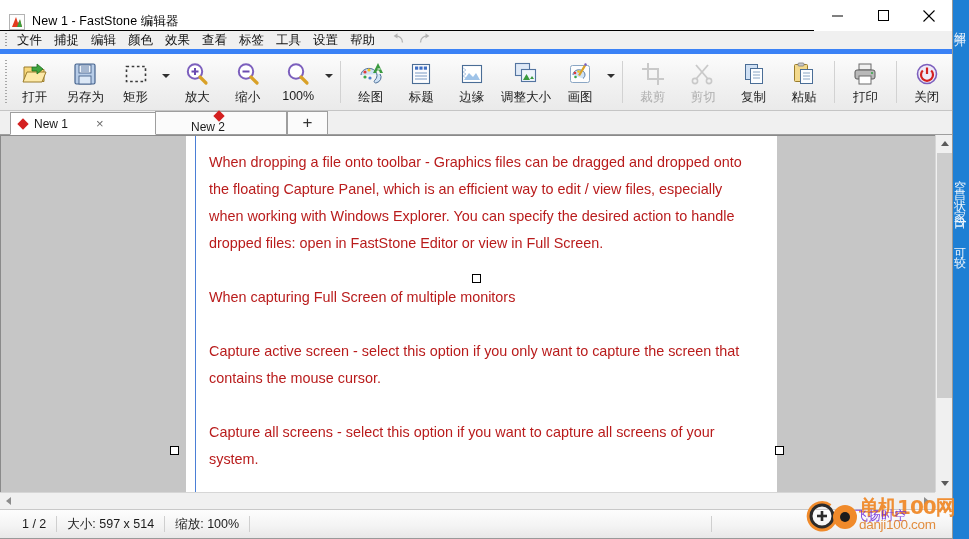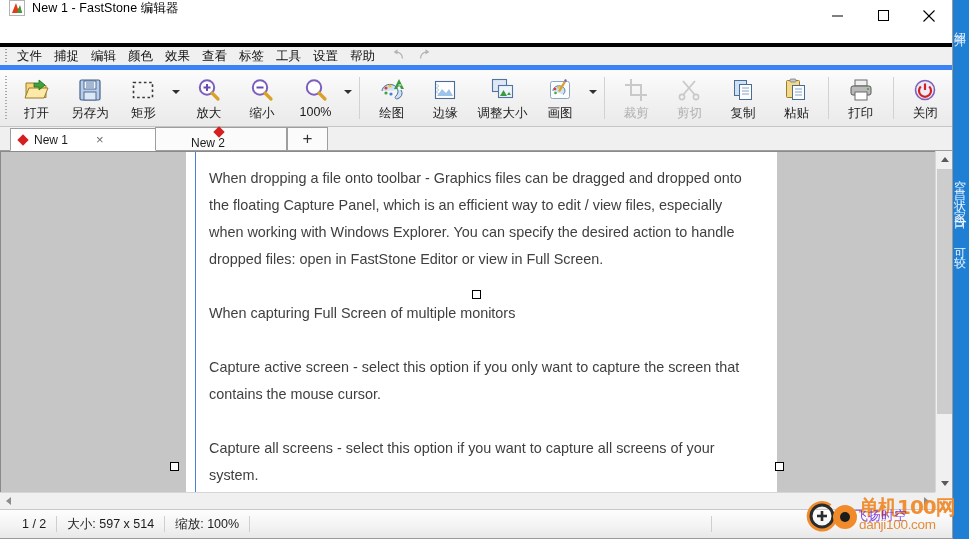--- a/index.html
+++ b/index.html
@@ -30,22 +30,22 @@
 
   
   .app-window {
     position: absolute; left: 0; top: 0; width: 953px; height: 539px;
     background: #f0f0f0; border: 1px solid #9a9a9a; border-top: none; border-left: none;
     display: flex; flex-direction: column;
   }
 
   
   .title-bar {
-    height: 47px; background: #ffffff; display: flex; align-items: flex-start;
-    border-bottom: 4px solid #000000; flex: none; position: relative;
+    height: 31px; background: #ffffff; display: flex; align-items: flex-end;
+    border-bottom: 1px solid #000000; flex: none; position: relative;
   }
   .title-icon {
     width: 16px; height: 16px; margin-left: 9px; margin-right: 7px; position: relative;
     flex: none;
   }
   .title-text {
     font-size: 12.5px; color: #000; letter-spacing: .1px;
     font-family: "Liberation Sans","DejaVu Sans",sans-serif;
   }
   .win-btns { position: absolute; right: 0; top: 0; height: 31px; display: flex; }
@@ -132,21 +132,21 @@
     background: #c6c6c6; overflow: hidden;
     border-top: 1px solid #8a8a8a; border-left: 1px solid #8a8a8a;
   }
   .page {
     position: absolute; left: 185px; top: 0px; width: 591px; height: 100%;
     background: #ffffff;
   }
   .page-left-rule { position:absolute; left: 9px; top:0; bottom:0; width:1px; background:#4b7fd6; }
   .doc-text {
     position: absolute; left: 23px; top: 13px; right: 30px;
-    font-size: 14.4px; line-height: 27px; color: #404040;
+    font-size: 14.4px; line-height: 27px; color: #b91c1c;
     font-family: "Liberation Sans","DejaVu Sans",sans-serif;
   }
   .doc-text p { margin: 0 0 27px 0; }
   .doc-text p:last-child { margin-bottom: 0; }
   .doc-clip { position:absolute; left:0; top:0; right:0; bottom:0; overflow:hidden; }
 
   .sel-handle {
     position: absolute; width: 9px; height: 9px; background: #ffffff;
     border: 1.6px solid #000; z-index: 5;
   }
@@ -362,20 +362,34 @@
             <circle cx="12" cy="10" r="1.6" fill="#f0c020"></circle>
             <circle cx="8" cy="17" r="1.6" fill="#3aa64a"></circle>
             <circle cx="13" cy="18" r="1.6" fill="#4a7fd0"></circle>
             <path d="M21 3 l5 10 h-3 l-1-2.5 h-2 L19 13 h-3 Z" fill="#3a9a3f"></path>
             <path d="M20.5 9 h3" stroke="#fff" stroke-width="1"></path>
           </svg>
         </span>
         <span class="tb-label">绘图</span>
       </div>
 
+      <div class="tb-item">
+        <span class="tb-ico">
+          <svg width="28" height="28" viewBox="0 0 28 28">
+            <rect x="5.5" y="4.5" width="17" height="19" fill="#fbfcfe" stroke="#4a6d96" stroke-width="1.1"></rect>
+            <rect x="8" y="6.5" width="3.2" height="3.2" fill="#3f6fc4"></rect>
+            <rect x="12.4" y="6.5" width="3.2" height="3.2" fill="#3f6fc4"></rect>
+            <rect x="16.8" y="6.5" width="3.2" height="3.2" fill="#3f6fc4"></rect>
+            <line x1="8" y1="13" x2="20" y2="13" stroke="#86a3c8" stroke-width="1.1"></line>
+            <line x1="8" y1="16" x2="20" y2="16" stroke="#86a3c8" stroke-width="1.1"></line>
+            <line x1="8" y1="19" x2="20" y2="19" stroke="#86a3c8" stroke-width="1.1"></line>
+          </svg>
+        </span>
+        <span class="tb-label">标题</span>
+      </div>
 
       <div class="tb-item">
         <span class="tb-ico">
           <svg width="28" height="28" viewBox="0 0 28 28">
             <rect x="4.5" y="5.5" width="19" height="17" fill="#ffffff" stroke="#4a6d96" stroke-width="1.1"></rect>
             <path d="M6 20 l5-7 4 4 3-4 4 7 Z" fill="#9fc3e8"></path>
             <path d="M5 8 l3 2 -3 2 3 2 -3 2 3 2" fill="none" stroke="#b9cde4" stroke-width="1"></path>
           </svg>
         </span>
         <span class="tb-label">边缘</span>

